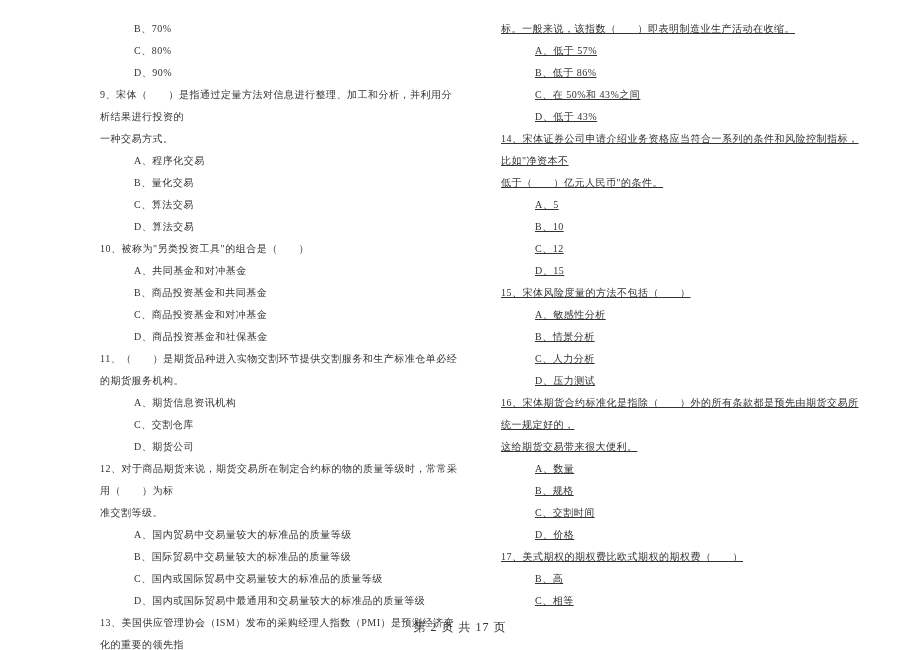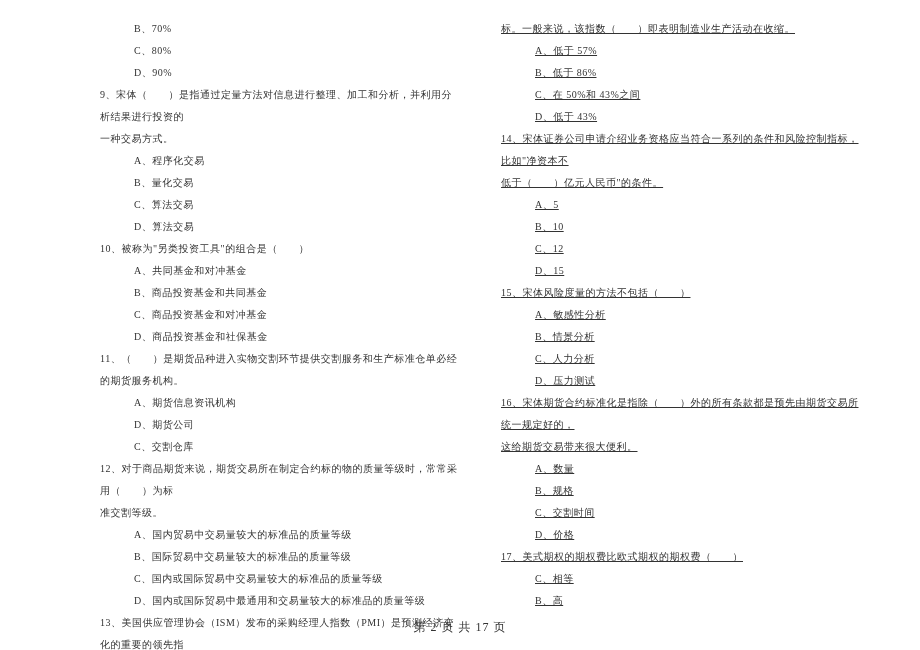--- a/index.html
+++ b/index.html
@@ -74,22 +74,22 @@
     <div class="option">D、算法交易</div>
 
     <div class="question">10、被称为"另类投资工具"的组合是（　　）</div>
     <div class="option">A、共同基金和对冲基金</div>
     <div class="option">B、商品投资基金和共同基金</div>
     <div class="option">C、商品投资基金和对冲基金</div>
     <div class="option">D、商品投资基金和社保基金</div>
 
     <div class="question">11、（　　）是期货品种进入实物交割环节提供交割服务和生产标准仓单必经的期货服务机构。</div>
     <div class="option">A、期货信息资讯机构</div>
+    <div class="option">C、交割仓库</div>
     <div class="option">D、期货公司</div>
-    <div class="option">C、交割仓库</div>
 
     <div class="question">12、对于商品期货来说，期货交易所在制定合约标的物的质量等级时，常常采用（　　）为标</div>
     <div class="question cont">准交割等级。</div>
     <div class="option">A、国内贸易中交易量较大的标准品的质量等级</div>
     <div class="option">B、国际贸易中交易量较大的标准品的质量等级</div>
     <div class="option">C、国内或国际贸易中交易量较大的标准品的质量等级</div>
     <div class="option">D、国内或国际贸易中最通用和交易量较大的标准品的质量等级</div>
 
     <div class="question">13、美国供应管理协会（ISM）发布的采购经理人指数（PMI）是预测经济变化的重要的领先指</div>
   </div>
@@ -115,18 +115,18 @@
     <div class="option">D、压力测试</div>
 
     <div class="question">16、宋体期货合约标准化是指除（　　）外的所有条款都是预先由期货交易所统一规定好的，</div>
     <div class="question cont">这给期货交易带来很大便利。</div>
     <div class="option">A、数量</div>
     <div class="option">B、规格</div>
     <div class="option">C、交割时间</div>
     <div class="option">D、价格</div>
 
     <div class="question">17、美式期权的期权费比欧式期权的期权费（　　）</div>
+    <div class="option">B、高</div>
     <div class="option">C、相等</div>
-    <div class="option">B、高</div>
   </div>
 </div>
 
 <div class="footer">第 2 页 共 17 页</div>
 
 </body></html>

